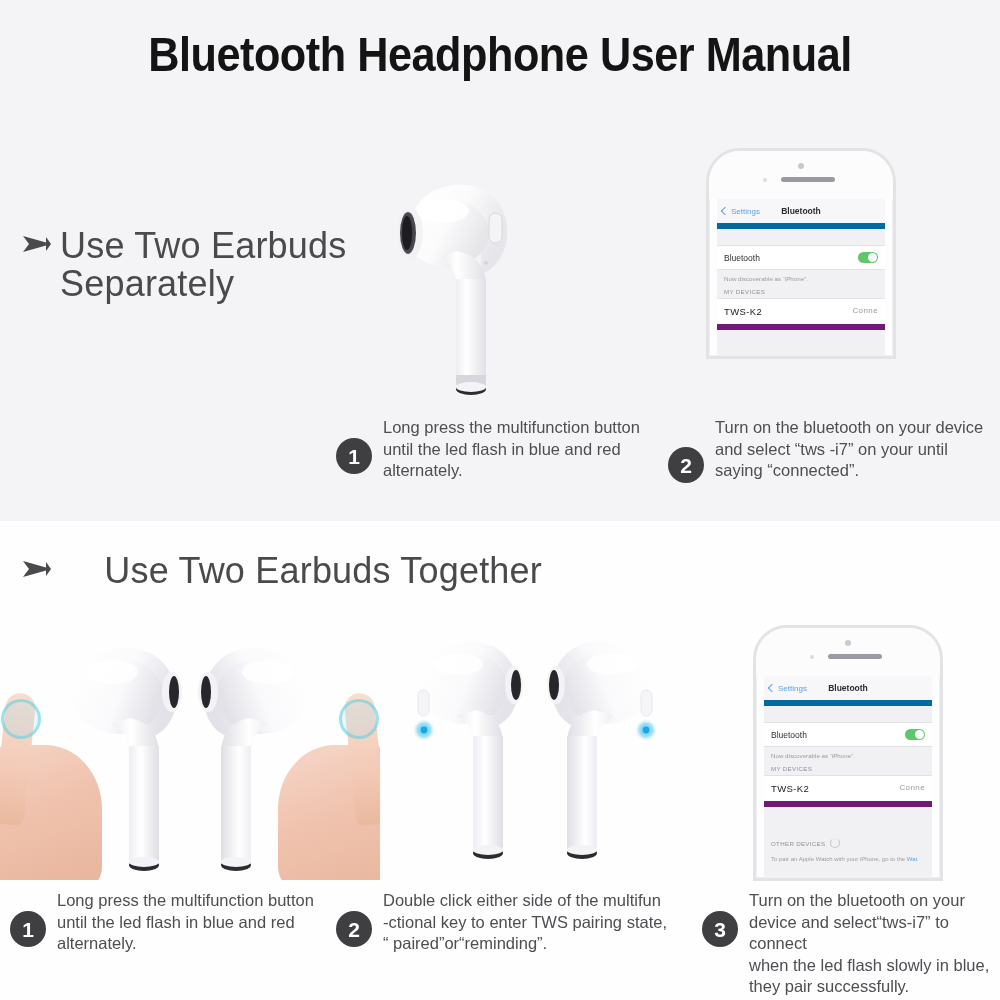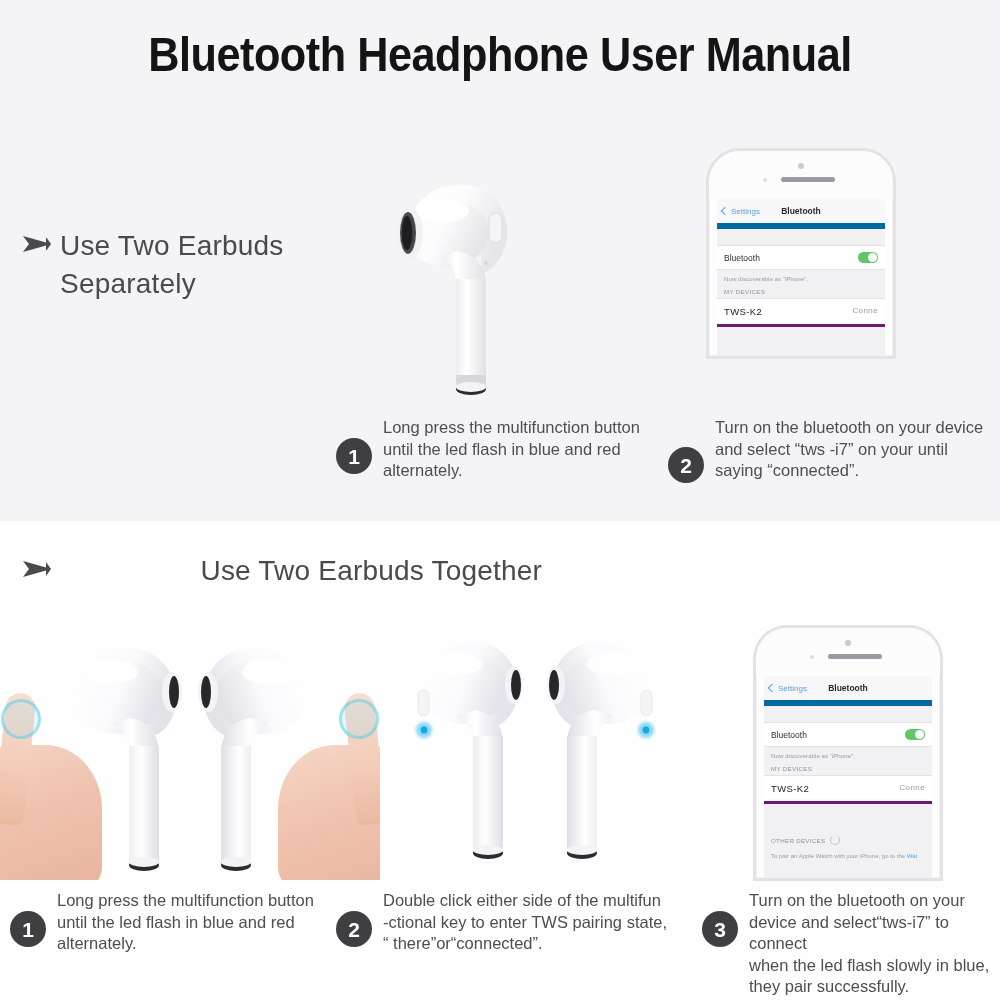--- a/index.html
+++ b/index.html
@@ -59,21 +59,21 @@
   }
   .heading .arrow {
     width: 30px;
     height: 34px;
     flex: 0 0 auto;
     margin-right: 8px;
     position: relative;
     top: 5px;
   }
   .heading .htext {
-    font-size: 28px;
+    font-size: 36px;
     line-height: 38px;
     font-weight: 400;
     letter-spacing: 0.2px;
   }
   #heading-1 { left: 22px; top: 227px; width: 380px; }
   #heading-1 .htext { width: 300px; }
   #heading-2 { left: 22px; top: 552px; width: 520px; justify-content: space-between; }
   #heading-2 .htext { white-space: nowrap; }
 
   
@@ -278,21 +278,21 @@
     display: inline-block;
     width: 8px; height: 8px;
     border-radius: 50%;
     border: 1.3px solid #c2c2c8;
     border-top-color: #eaeaee;
     margin-left: 5px;
   }
   .ip-device {
     background: #ffffff;
     border-top: 1px solid #e2e2e6;
-    border-bottom: 3px solid #701a75;
+    border-bottom: 6px solid #701a75;
     padding: 7px 7px;
     font-size: 9.5px;
     color: #232327;
     display: flex;
     justify-content: space-between;
     letter-spacing: 0.4px;
   }
   .ip-conn {
     color: #9a9aa0;
     font-size: 8px;
@@ -603,21 +603,21 @@
       <div>until the led flash in blue and red</div>
       <div>alternately.</div>
     </div>
   </div>
 
   <div class="step" id="step-2-2">
     <div class="badge">2</div>
     <div class="step-text">
       <div>Double click either side of the multifun</div>
       <div>-ctional key to enter TWS pairing state,</div>
-      <div>“ there”or“connected”.</div>
+      <div>“ paired”or“reminding”.</div>
     </div>
   </div>
 
   <div class="step" id="step-2-3">
     <div class="badge">3</div>
     <div class="step-text">
       <div>Turn on the bluetooth on your</div>
       <div>device and select“tws-i7” to connect</div>
       <div>when the led flash slowly in blue,</div>
       <div>they pair successfully.</div>

